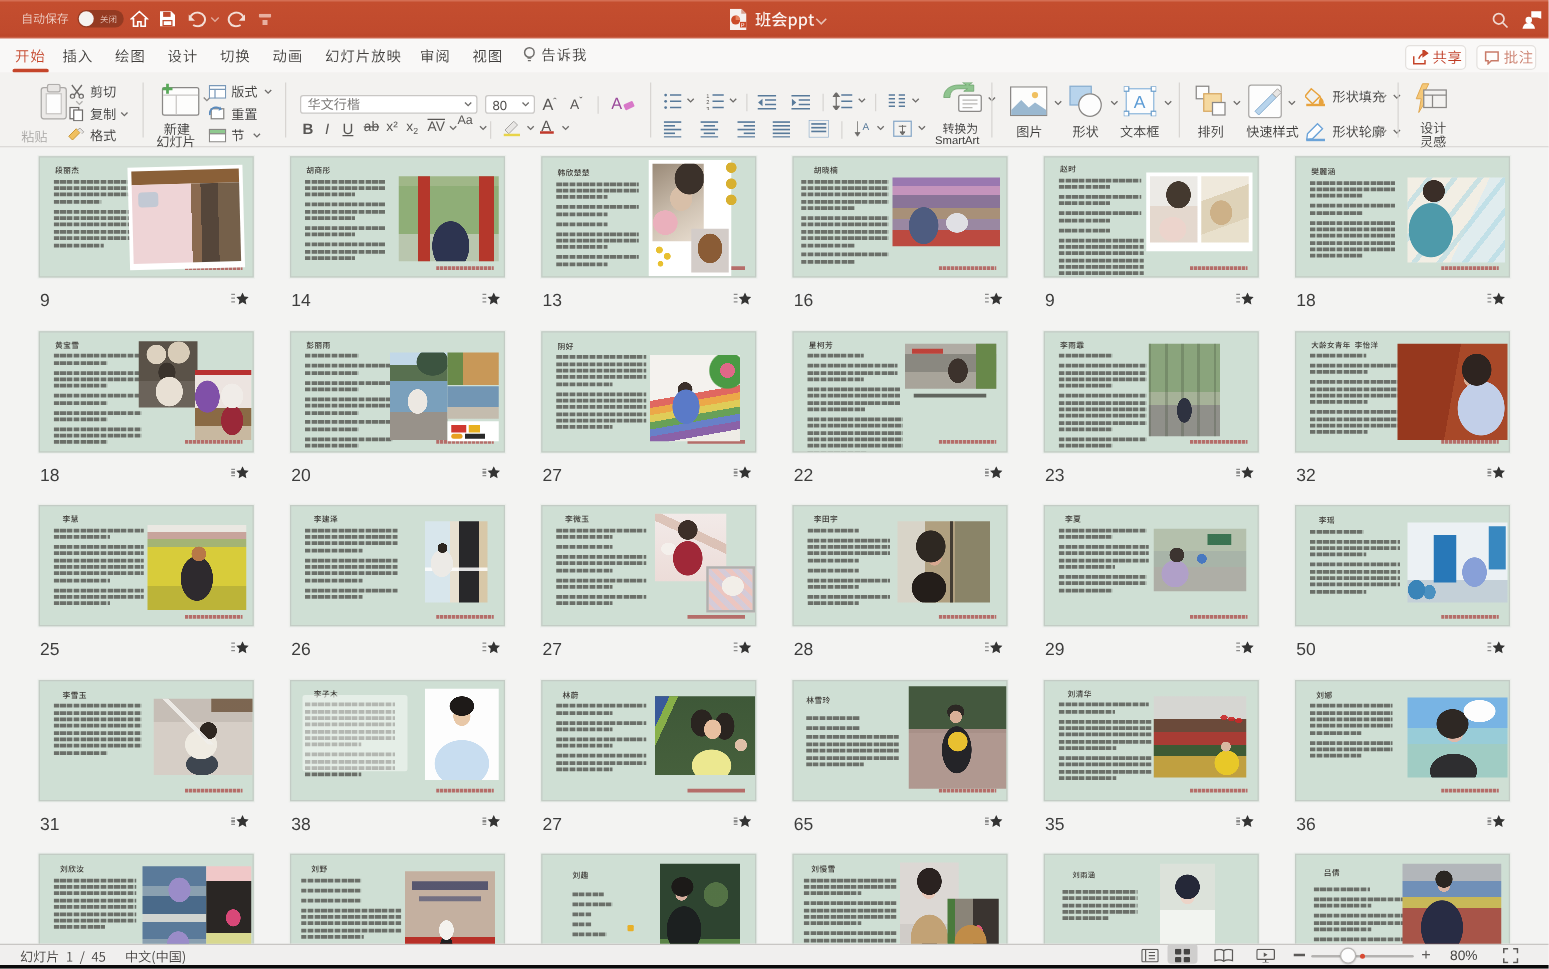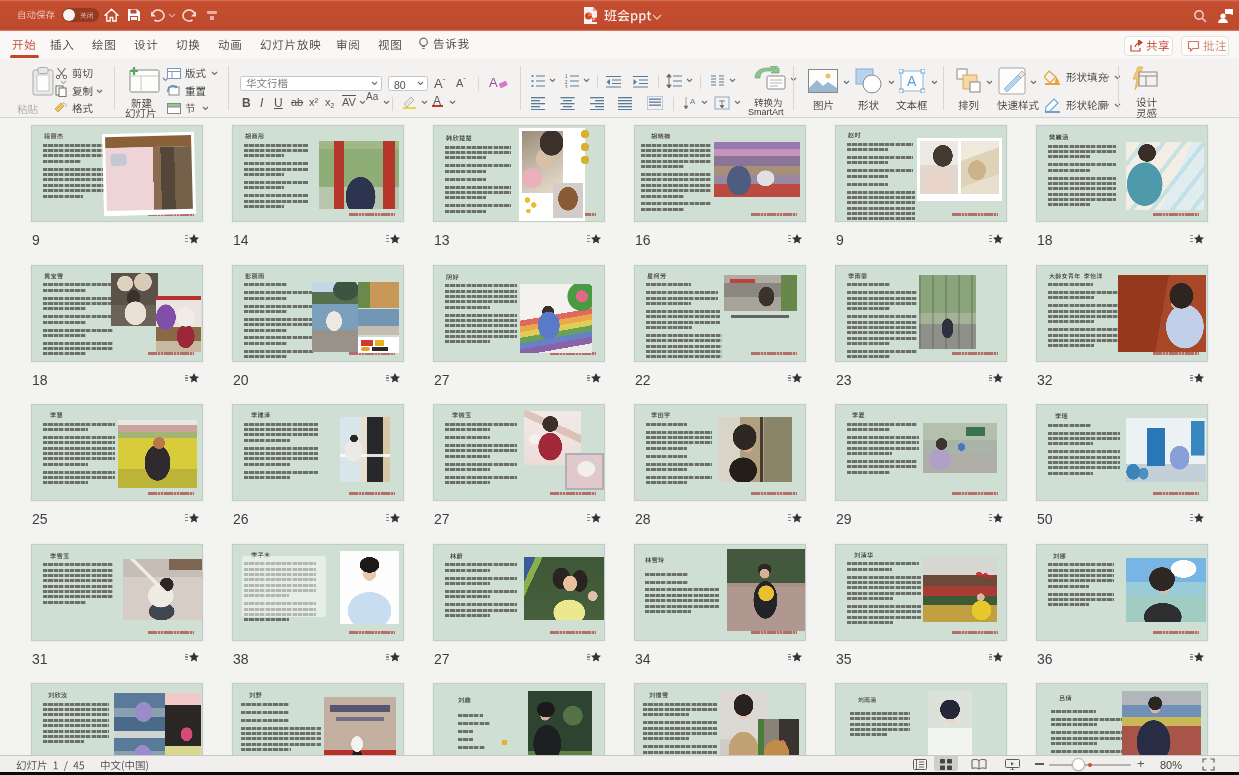--- a/index.html
+++ b/index.html
@@ -1401,21 +1401,21 @@
         <div class="abs" style="left:10px;top:28.0px;width:43px;height:3.1px;background:repeating-linear-gradient(90deg,rgba(56,54,50,.66) 0 4.2px,rgba(56,54,50,.24) 4.2px 5.4px)"></div>
         <div class="abs" style="left:10px;top:36.0px;width:43px;height:3.1px;background:repeating-linear-gradient(90deg,rgba(56,54,50,.66) 0 4.2px,rgba(56,54,50,.24) 4.2px 5.4px)"></div>
         <div class="abs" style="left:10px;top:43.9px;width:74px;height:3.1px;background:repeating-linear-gradient(90deg,rgba(56,54,50,.66) 0 4.2px,rgba(56,54,50,.24) 4.2px 5.4px)"></div>
         <div class="abs" style="left:10px;top:49.3px;width:74px;height:3.1px;background:repeating-linear-gradient(90deg,rgba(56,54,50,.66) 0 4.2px,rgba(56,54,50,.24) 4.2px 5.4px)"></div>
         <div class="abs" style="left:10px;top:54.6px;width:74px;height:3.1px;background:repeating-linear-gradient(90deg,rgba(56,54,50,.66) 0 4.2px,rgba(56,54,50,.24) 4.2px 5.4px)"></div>
         <div class="abs" style="left:10px;top:60.0px;width:74px;height:3.1px;background:repeating-linear-gradient(90deg,rgba(56,54,50,.66) 0 4.2px,rgba(56,54,50,.24) 4.2px 5.4px)"></div>
         <div class="abs" style="left:10px;top:65.3px;width:46px;height:3.1px;background:repeating-linear-gradient(90deg,rgba(56,54,50,.66) 0 4.2px,rgba(56,54,50,.24) 4.2px 5.4px)"></div>
         <div class="ph" style="left:92px;top:4px;width:80px;height:82px;background:radial-gradient(8px 8px at 49% 54%, #e8c030 0 96%, rgba(0,0,0,0) 100%),radial-gradient(5px 5px at 47% 30%, #d8b098 0 95%, rgba(0,0,0,0) 100%),radial-gradient(7px 6px at 47% 25%, #2c2824 0 96%, rgba(0,0,0,0) 100%),radial-gradient(12px 19px at 48% 62%, #242428 0 98%, rgba(0,0,0,0) 100%),linear-gradient(180deg,#44583e 0 42%,#a89088 42% 46%,#b09890 46%);z-index:1;"></div>
         <div class="idt" style="right:8px;top:86.5px;width:46px"></div>
       </div>
-      <div class="num" style="left:635px;top:532.5px">34</div>
+      <div class="num" style="left:635px;top:532.5px">65</div>
       <div class="star" style="left:788px;top:533.5px">
         <div style="position:absolute;left:0;top:2px;width:2.6px;height:1.4px;background:#8a8a8a"></div>
         <div style="position:absolute;left:0;top:4.8px;width:2.6px;height:1.4px;background:#8a8a8a"></div>
         <div style="position:absolute;left:0;top:7.6px;width:2.6px;height:1.4px;background:#8a8a8a"></div>
         <svg style="position:absolute;left:3.5px;top:0.5px" width="10" height="10" viewBox="0 0 12 12">
           <path d="M6 0l1.8 3.9 4.2.5-3.1 2.9.8 4.2L6 9.4l-3.7 2.1.8-4.2L0 4.4l4.2-.5z" fill="#333"></path>
         </svg>
       </div>
       <div class="card" style="left:835px;top:425.5px">
         <div style="position:absolute;left:18px;top:7px">

